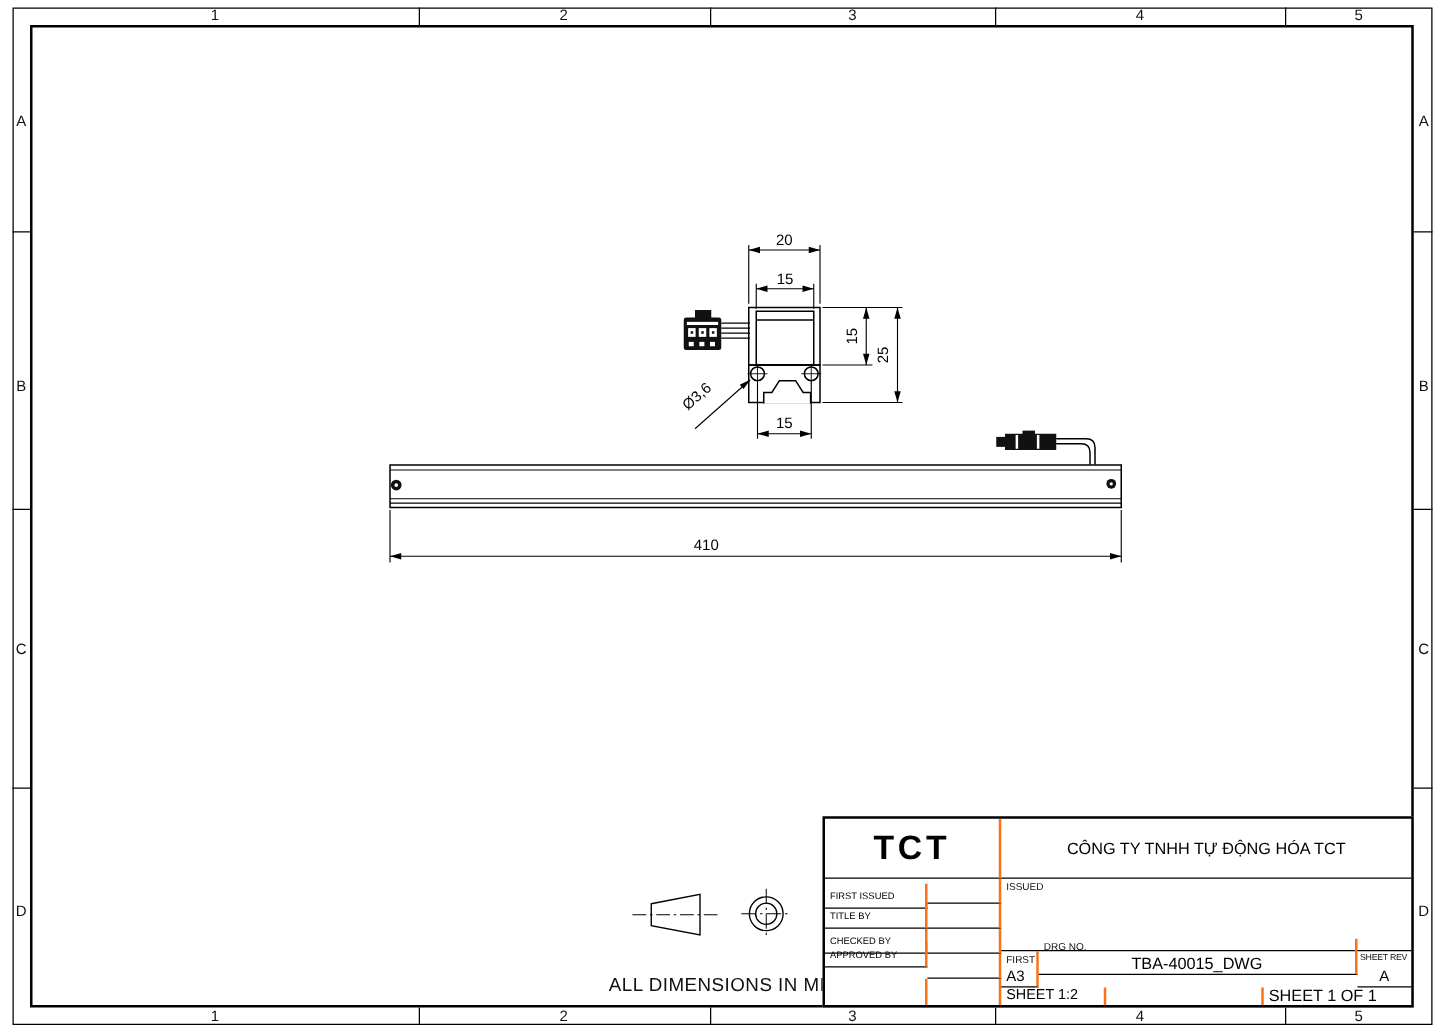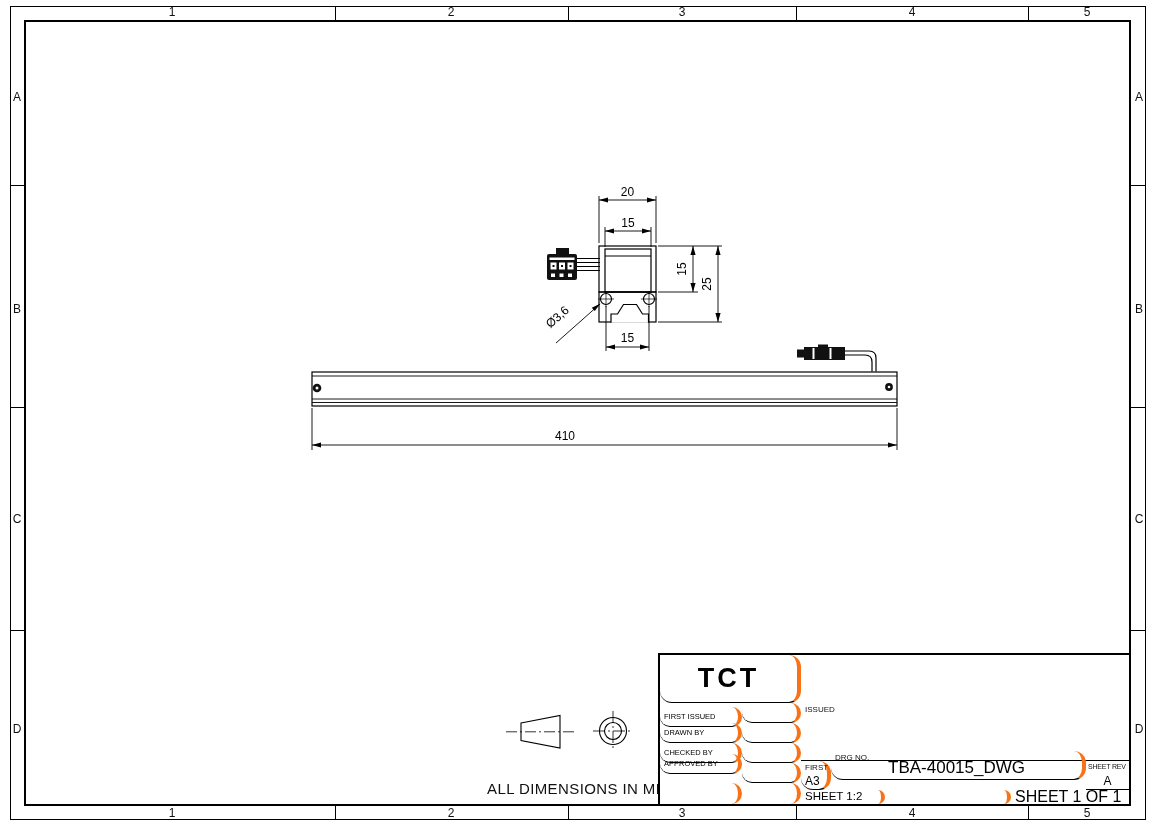--- a/index.html
+++ b/index.html
@@ -17,45 +17,45 @@
   .zone-label { font-size:12px; line-height:14px; height:14px; width:40px;
     text-align:center; color:#111; }
   .zone-letter { font-size:12px; line-height:14px; height:14px; width:14px;
     text-align:center; color:#111; }
   
   .note { left:487px; top:780px; font-size:15px; letter-spacing:0.4px; color:#111; }
   
   .tb { left:658px; top:653px; width:473px; height:153px;
     border:2px solid #000; box-sizing:border-box; background:#fff; }
   .tb .cell { position:absolute; box-sizing:border-box; }
-  .bR { border-right:4px solid #f97316;border-radius:12px; }
+  .bR { border-right:2px solid #f97316; }
   .bB { border-bottom:1px solid #000; }
   .logo-cell { left:0; top:0; width:141px; height:48px;
     display:flex; align-items:center; justify-content:center;
     font-size:27px; font-weight:bold; letter-spacing:3px; }
   .company-cell { left:141px; top:0; width:328px; height:48px;
     display:flex; align-items:center; justify-content:center; font-size:13px; }
   .appr-label { left:0; width:82px; height:20px; font-size:7.5px;
     line-height:20px; padding-left:4px; }
   .appr-value { left:82px; width:59px; height:20px; }
   .title-cell { left:141px; top:48px; width:328px; height:58px; }
   .lbl-sm { font-size:8px; padding:2px 0 0 4px; color:#111; }
   .size-cell  { left:141px; top:106px; width:30px; height:29px; }
   .drg-cell   { left:171px; top:96px; width:255px; height:29px; }
   .rev-cell   { left:426px; top:106px; width:43px; height:29px; }
   .cell .val { position:absolute; bottom:1px; left:0; right:0;
-    font-size:17px; text-align:center; }
+    font-size:13px; text-align:center; }
   .size-cell .val { text-align:left; padding-left:4px; font-size:12px; }
   .rev-cell .val { font-size:12px; }
   .rev-cell .lbl-sm { padding-left:2px; font-size:7px; letter-spacing:-0.2px; }
   .scale-cell { left:141px; top:135px; width:84px; height:14px;
     font-size:11.5px; line-height:13px; padding-left:4px; }
   .scale-empty { left:225px; top:135px; width:126px; height:14px; }
   .sheetof-cell { left:351px; top:135px; width:118px; height:14px;
-    font-size:16px; line-height:13px; padding-left:4px; }
+    font-size:13px; line-height:13px; padding-left:4px; }
   svg text { font-family:"Liberation Sans", sans-serif; font-size:12px;
     fill:#000; stroke:none; }
 </style>
 </head>
 <body>
 
 <div class="page">
 
   <div class="abs outer-border"></div>
   <div class="abs inner-frame"></div>
@@ -218,24 +218,25 @@
       <circle cx="613" cy="731" r="8.5"></circle>
       <line x1="593" y1="731" x2="633" y2="731" stroke-width="0.8" stroke-dasharray="12,3,2,3"></line>
       <line x1="613" y1="711" x2="613" y2="751" stroke-width="0.8" stroke-dasharray="12,3,2,3"></line>
     </g>
   </svg>
 
   <div class="abs note">ALL DIMENSIONS IN MM</div>
 
   <div class="abs tb">
     <div class="cell logo-cell bR bB">TCT</div>
+    <div class="cell company-cell bB">CÔNG TY TNHH TỰ ĐỘNG HÓA TCT</div>
 
     <div class="cell appr-label bR bB" style="top:52px">FIRST ISSUED</div>
     <div class="cell appr-value bR bB" style="top:48px"></div>
-    <div class="cell appr-label bR bB" style="top:68px">DRAWN BY</div>
+    <div class="cell appr-label bR bB" style="top:68px">TITLE BY</div>
     <div class="cell appr-value bR bB" style="top:68px"></div>
     <div class="cell appr-label bR bB" style="top:88px">CHECKED BY</div>
     <div class="cell appr-value bR bB" style="top:88px"></div>
     <div class="cell appr-label bR bB" style="top:99px">APPROVED BY</div>
     <div class="cell appr-value bR bB" style="top:108px"></div>
     <div class="cell appr-label bR" style="top:128px;height:21px"></div>
     <div class="cell appr-value bR" style="top:128px;height:21px"></div>
 
     <div class="cell title-cell bB">
       <div class="lbl-sm">ISSUED</div>

